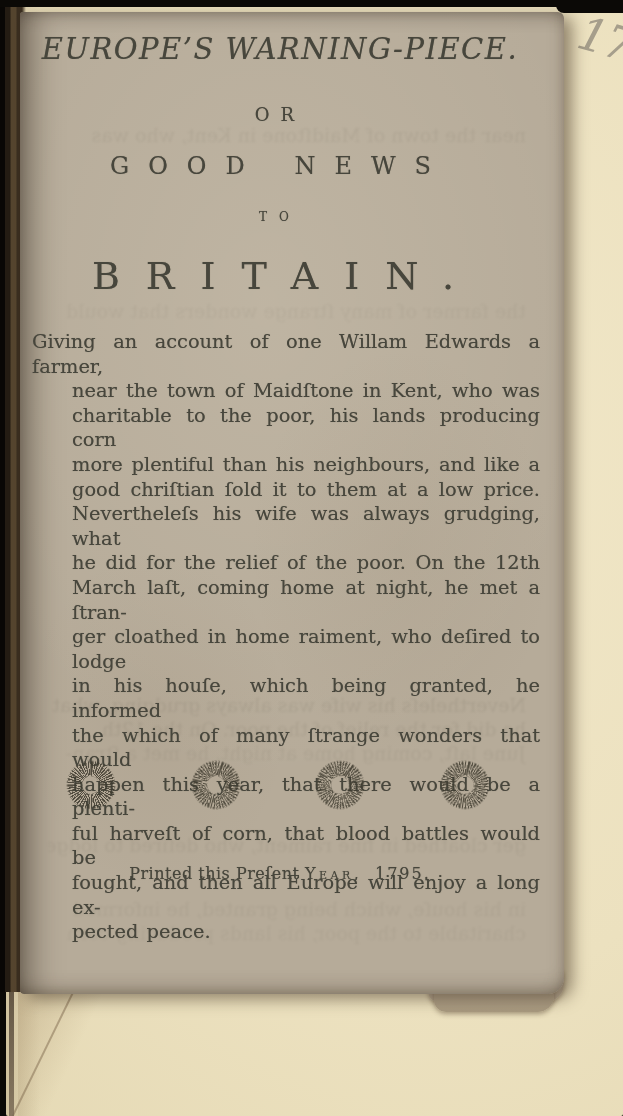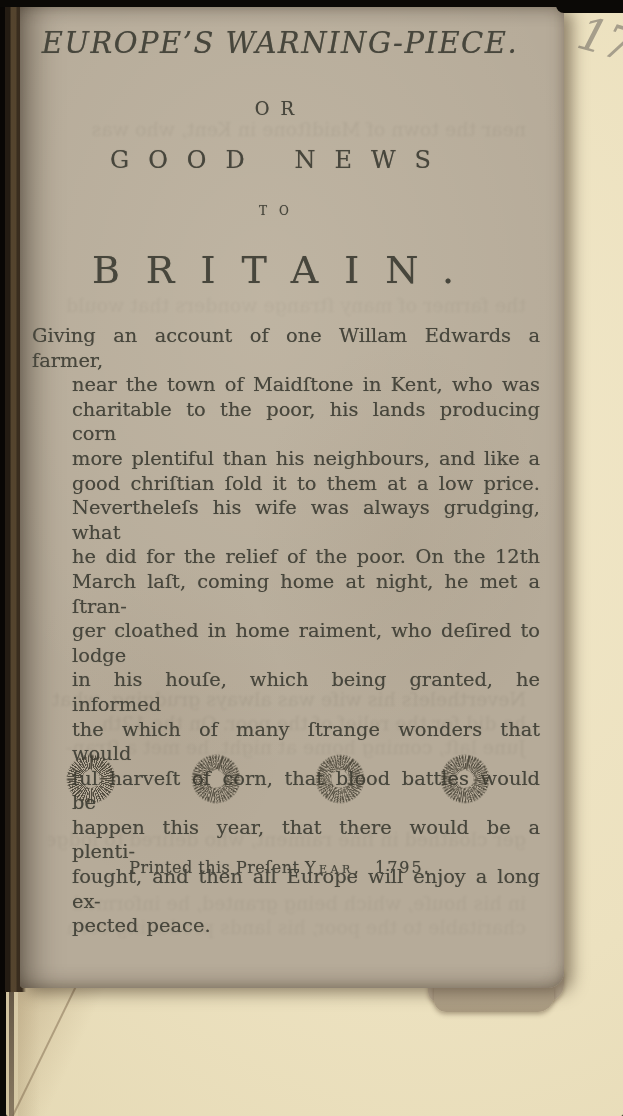--- a/index.html
+++ b/index.html
@@ -38,21 +38,21 @@
   .stack-edge-2{position:absolute;left:434px;top:984px;width:120px;height:28px;z-index:1;
     background:linear-gradient(180deg,#b9ab94,#a8997f);border-radius:2px 6px 16px 12px;
     box-shadow:0 2px 5px rgba(80,62,42,.45);}
 
   
   .top-edge{position:absolute;left:0;top:0;width:623px;height:7px;background:#0b0906;z-index:4;}
   .top-right-wedge{position:absolute;left:556px;top:0;width:67px;height:13px;background:#0b0906;
     border-radius:0 0 0 8px;z-index:4;}
 
   
-  .pamphlet{position:absolute;left:20px;top:6px;width:544px;height:982px;z-index:3;
+  .pamphlet{position:absolute;left:20px;top:12px;width:544px;height:982px;z-index:3;
     background:
       radial-gradient(90% 70% at 45% 30%, rgba(255,248,230,.12), rgba(0,0,0,0) 70%),
       radial-gradient(40% 30% at 70% 55%, rgba(120,100,75,.08), rgba(0,0,0,0) 70%),
       radial-gradient(35% 25% at 25% 72%, rgba(120,100,75,.07), rgba(0,0,0,0) 70%),
       #b6ab99;
     border-radius:3px 6px 16px 4px;
     box-shadow:
       8px 5px 16px rgba(55,40,24,.5),
       inset 26px 0 34px -20px rgba(35,25,15,.6),
       inset 0 12px 20px -14px rgba(35,25,15,.45),
@@ -141,22 +141,22 @@
       <div class="bodyline">near the town of Maidſtone in Kent, who was</div>
       <div class="bodyline">charitable to the poor, his lands producing corn</div>
       <div class="bodyline">more plentiful than his neighbours, and like a</div>
       <div class="bodyline">good chriſtian ſold it to them at a low price.</div>
       <div class="bodyline">Nevertheleſs his wife was always grudging, what</div>
       <div class="bodyline">he did for the relief of the poor. On the 12th</div>
       <div class="bodyline">March laſt, coming home at night, he met a ſtran-</div>
       <div class="bodyline">ger cloathed in home raiment, who deſired to lodge</div>
       <div class="bodyline">in his houſe, which being granted, he informed</div>
       <div class="bodyline">the which of many ſtrange wonders that would</div>
+      <div class="bodyline">happen this year, that there would be a plenti-</div>
       <div class="bodyline">ful harveſt of corn, that blood battles would be</div>
-      <div class="bodyline">happen this year, that there would be a plenti-</div>
       <div class="bodyline">fought, and then all Europe will enjoy a long ex-</div>
       <div class="bodyline last">pected peace.</div>
     </div>
 
     <div class="ornament-row">
       <div class="ornament"></div>
       <div class="ornament"></div>
       <div class="ornament"></div>
       <div class="ornament"></div>
     </div>

